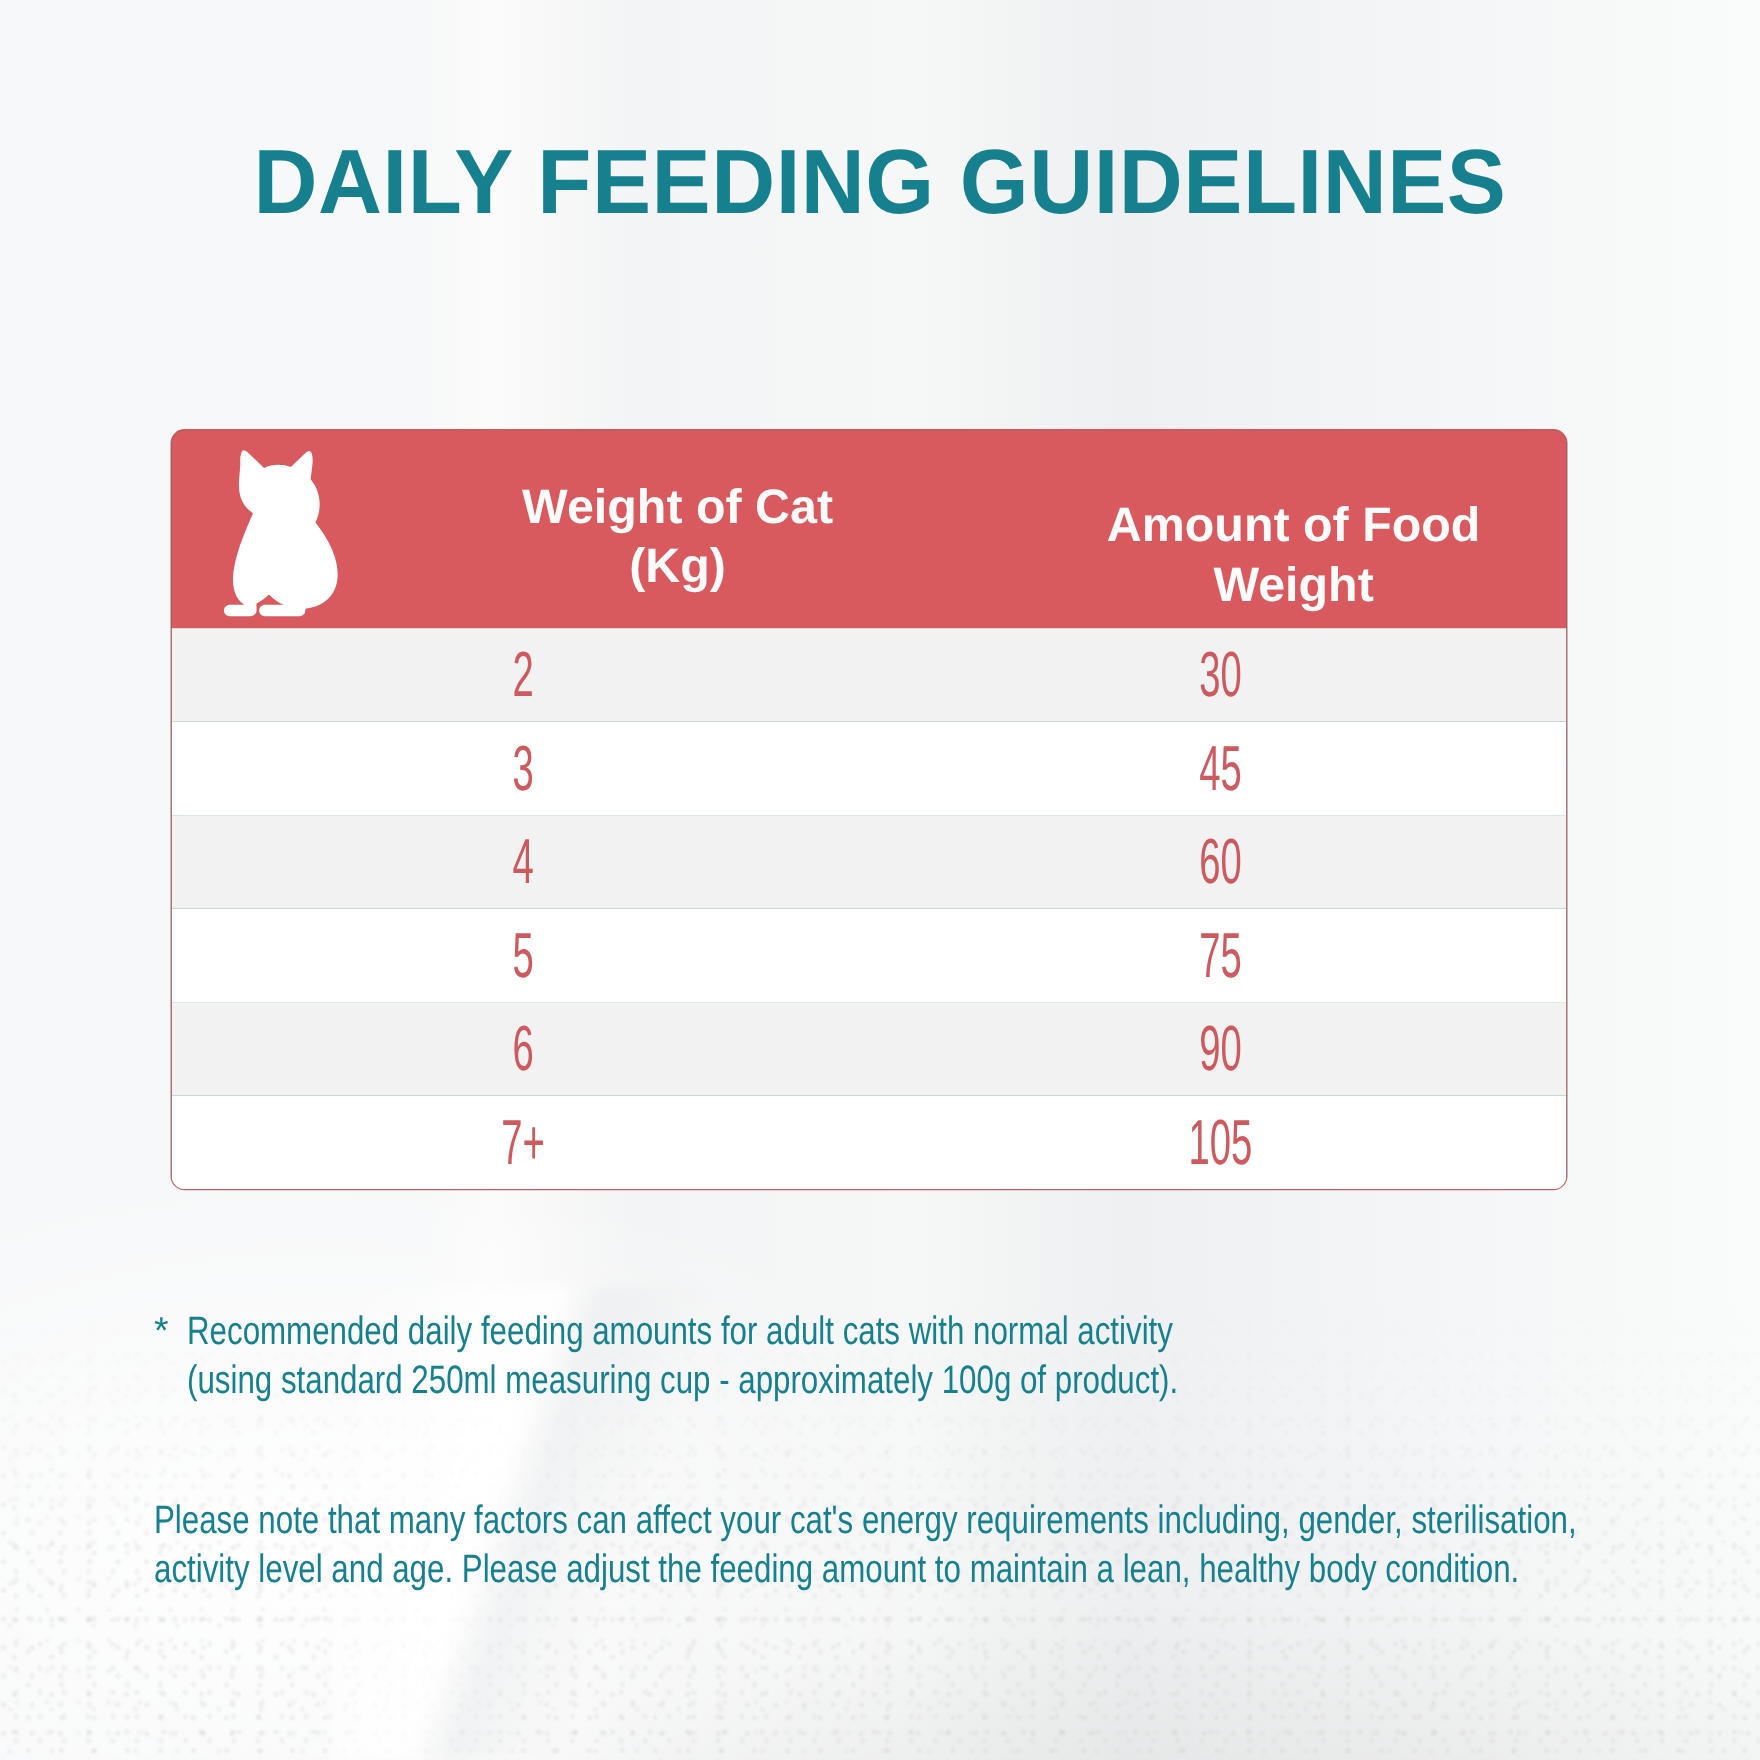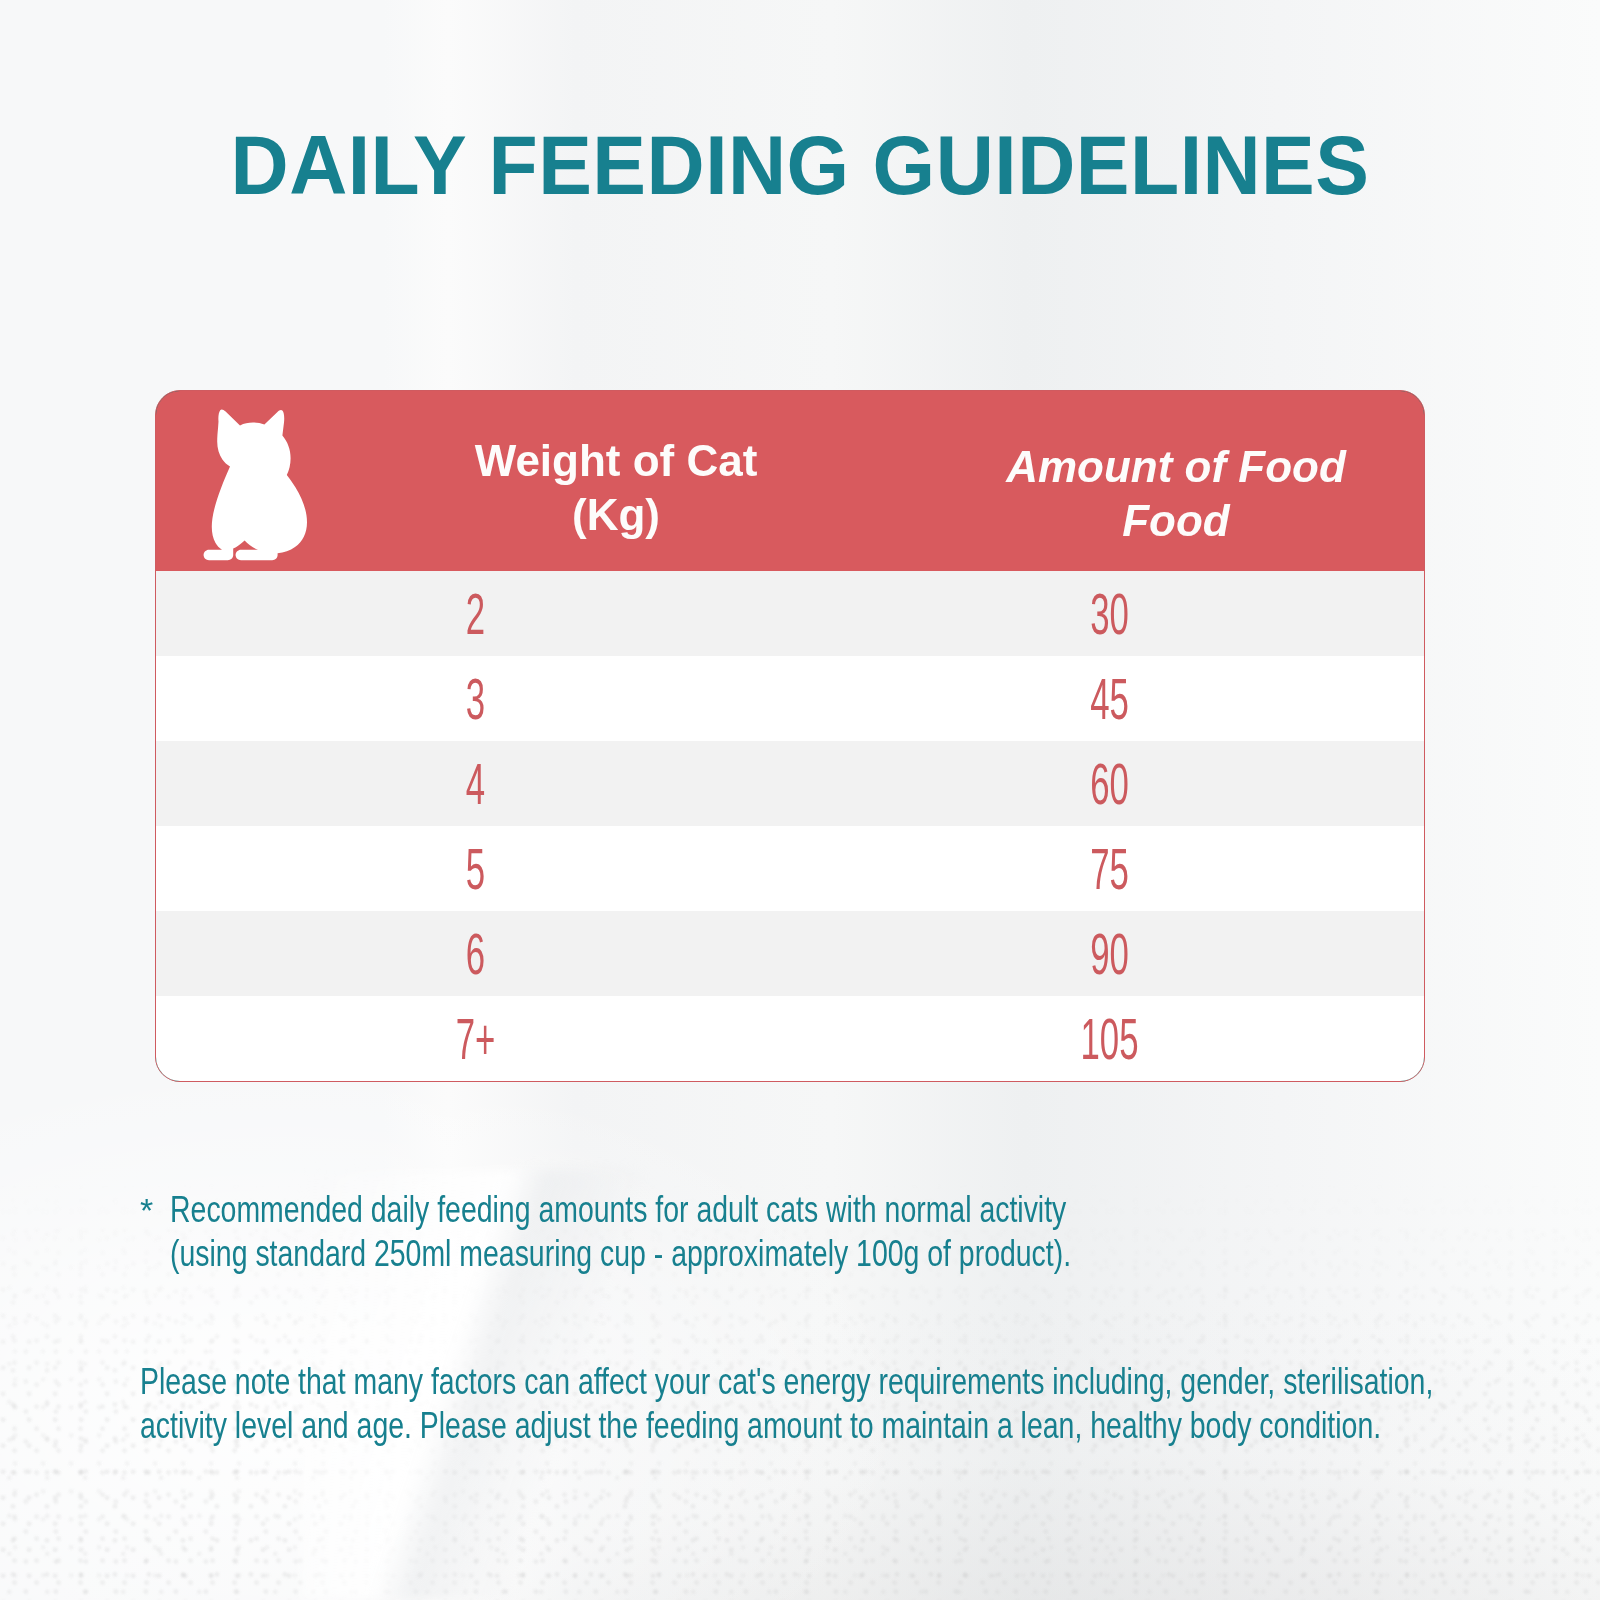--- a/index.html
+++ b/index.html
@@ -90,21 +90,21 @@
     transform: scaleX(0.97);
     white-space: nowrap;
   }
 
   
   #table-card {
     position: absolute;
     left: 155px;
     top: 390px;
     width: 1270px;
-    border-radius: 25px;
+    border-radius: 13px;
     overflow: hidden;
     border: 1.5px solid #CF5B60;
     background: #0f766e;
   }
 
   #table-header {
     position: relative;
     height: 180px;
     background: #D85A5E;
     display: flex;
@@ -131,22 +131,21 @@
   #hcell-weight {
     position: absolute;
     left: 165px;
     width: 590px;
     top: 43px;
   }
   #hcell-amount {
     position: absolute;
     left: 770px;
     width: 500px;
-    top: 49px;
-    font-style: italic;
+    top: 60px;
   }
 
   
   .trow {
     display: flex;
     height: 85px;
     align-items: center;
   }
   .trow.odd  { background: #F2F2F2; }
   .trow.even { background: #FFFFFF; }
@@ -251,21 +250,21 @@
         </svg>
       </div>
 
       <div id="hcell-weight" class="hcell">
         <div>Weight of Cat</div>
         <div>(Kg)</div>
       </div>
 
       <div id="hcell-amount" class="hcell">
         <div>Amount of Food</div>
-        <div>Food</div>
+        <div>Weight</div>
       </div>
 
     </div>
 
     <div id="table-body">
 
       <div class="trow odd">
         <div class="cell cell-weight">2</div>
         <div class="cell cell-amount">30</div>
       </div>

